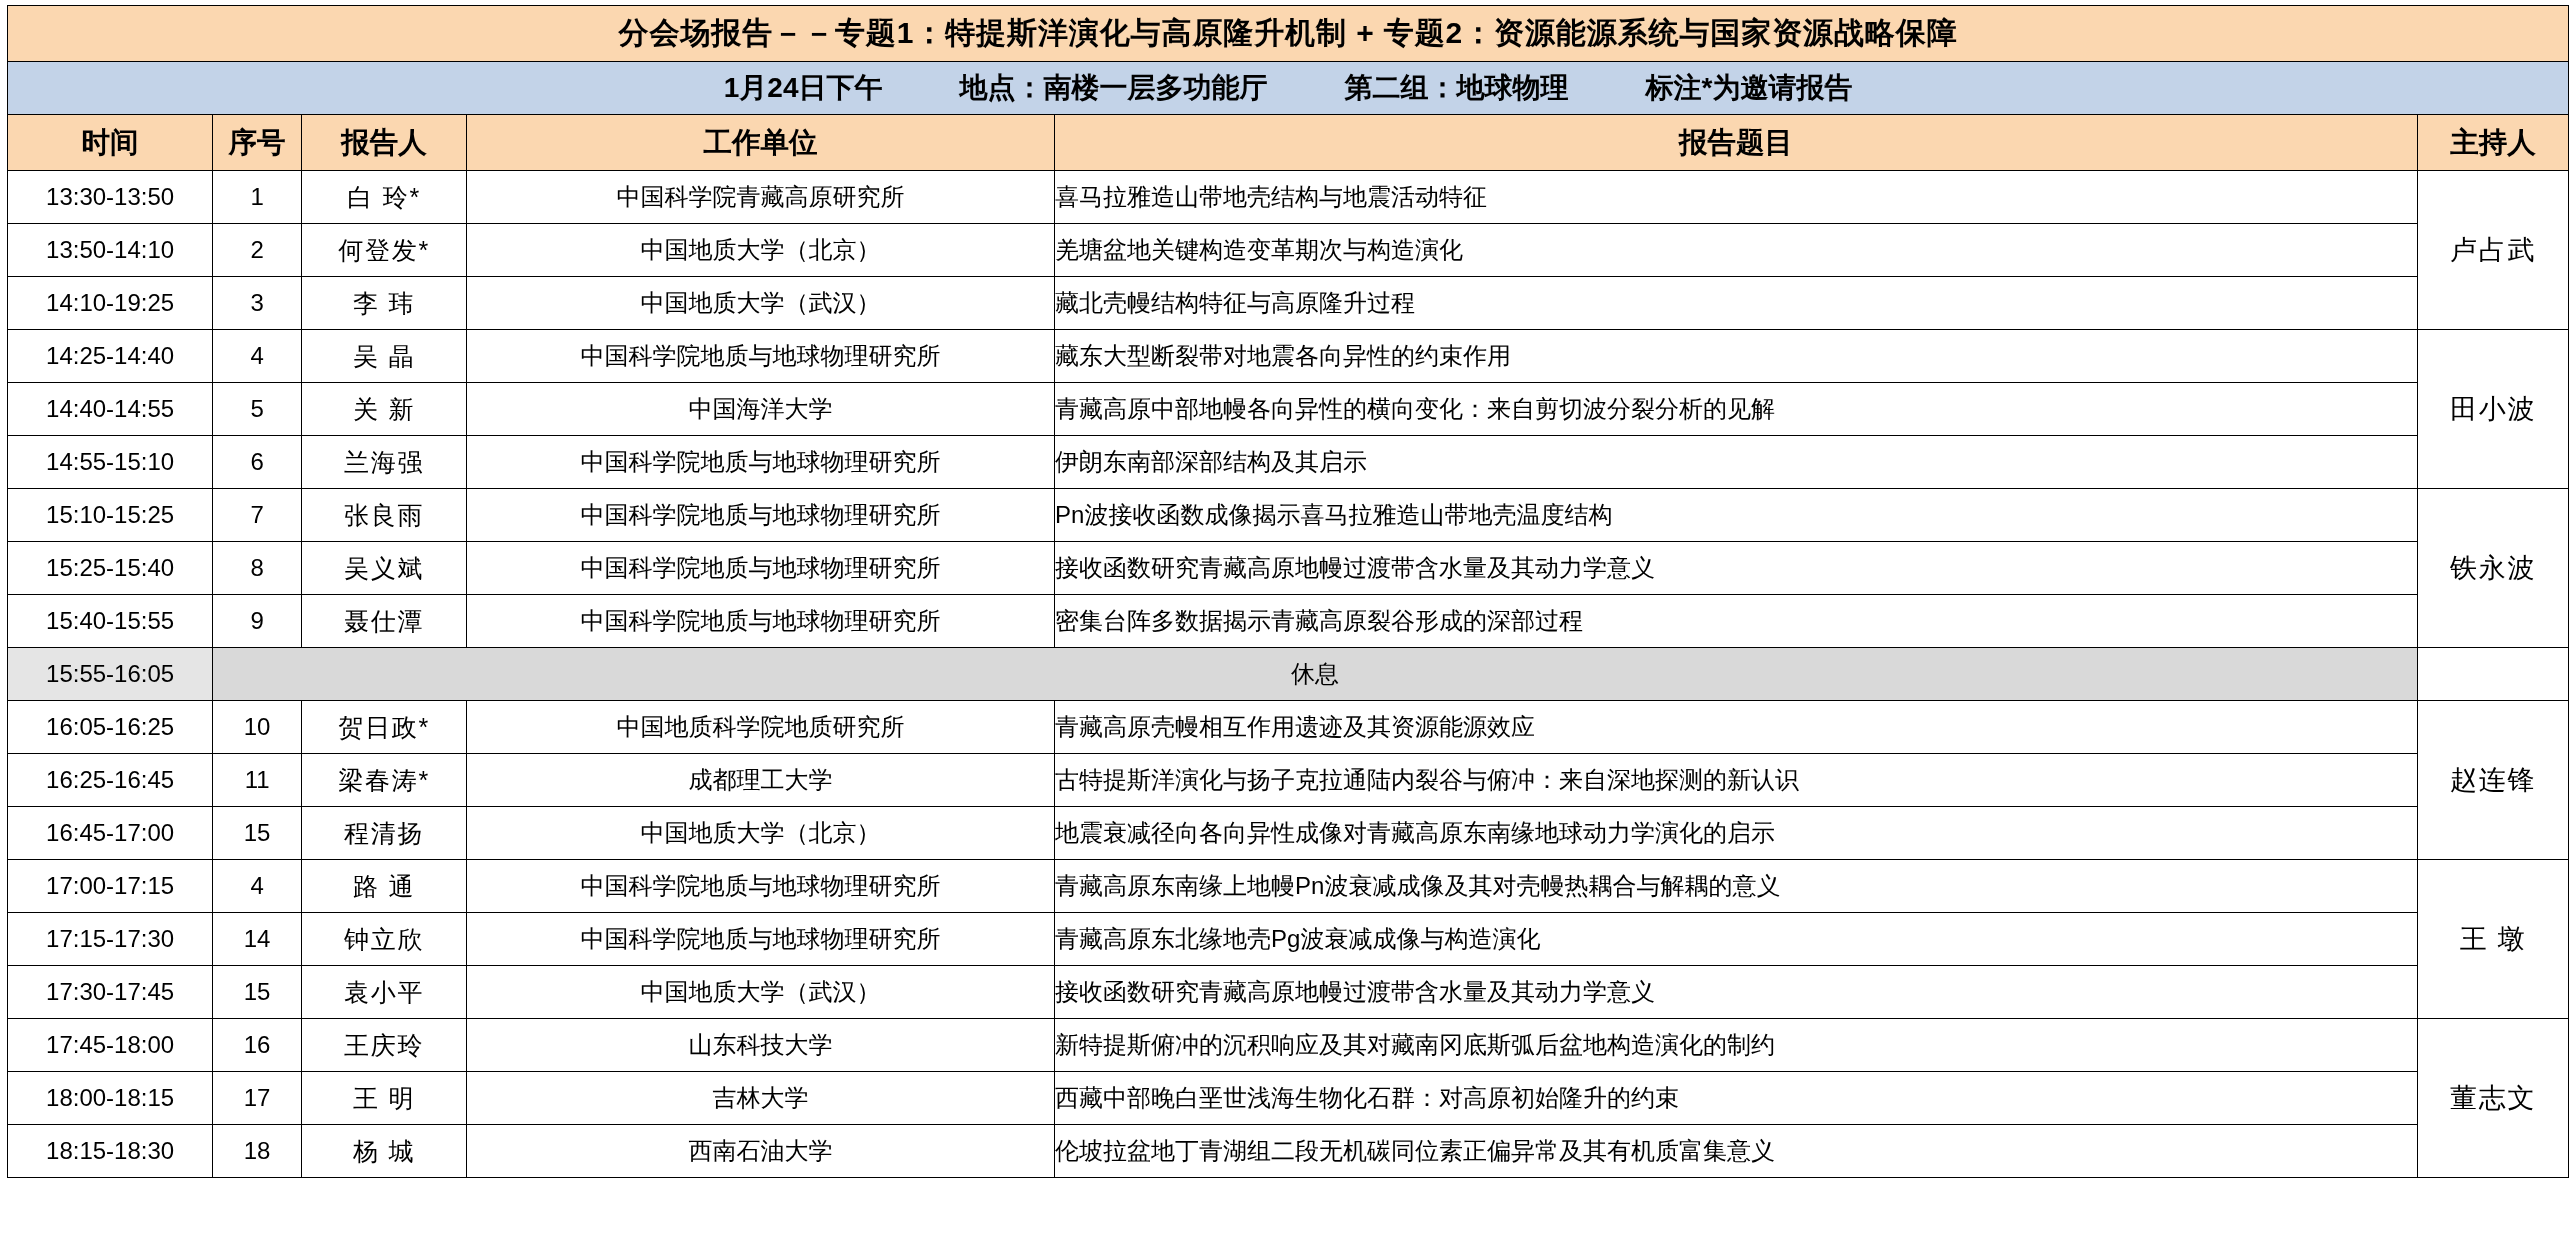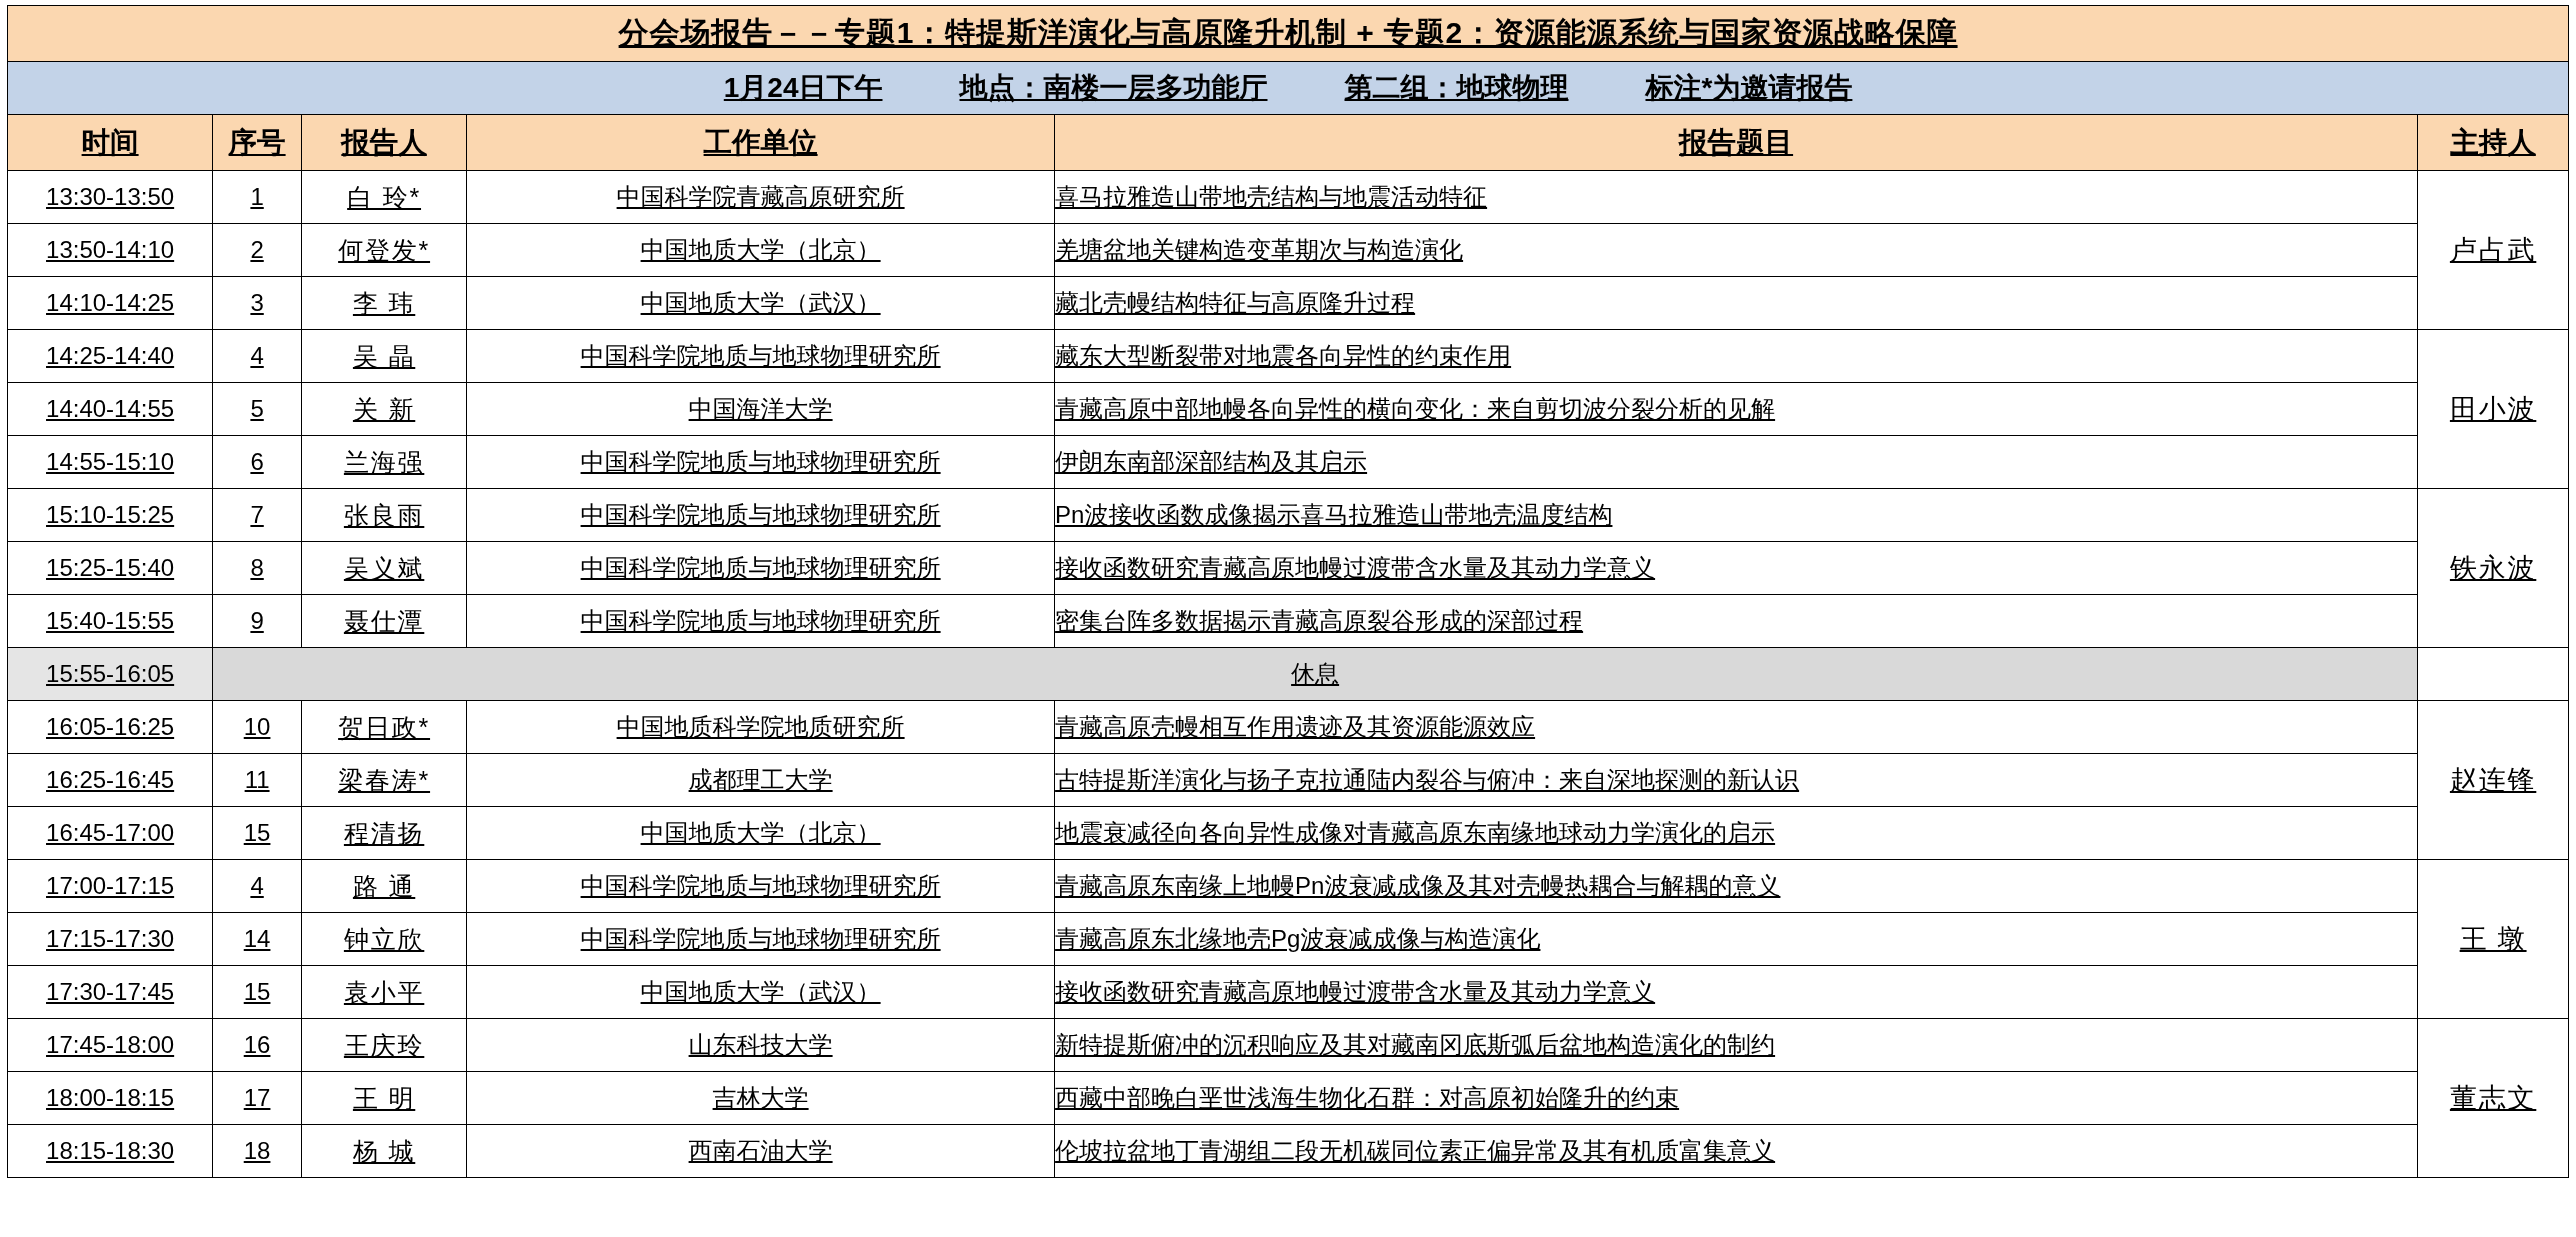--- a/index.html
+++ b/index.html
@@ -8,21 +8,20 @@
     background: #ffffff;
   }
   body {
     font-family: "Liberation Sans", "DejaVu Sans", sans-serif;
     color: #000000;
   }
   .page {
     width: 2564px;
     box-sizing: border-box;
     padding: 5.3px 7.1px 7.1px 7.1px;
-    text-decoration: underline;
   }
   table.schedule {
     border-collapse: collapse;
     table-layout: fixed;
     width: 2562px;
     border: 1.8px solid #000;
   }
   table.schedule td, table.schedule th {
     border: 1.8px solid #000;
     padding: 0;
@@ -143,21 +142,21 @@
           <td class="c-chair" rowspan="3">卢占武</td>
         </tr>
         <tr>
           <td class="c-time">13:50-14:10</td>
           <td class="c-no">2</td>
           <td class="c-speaker">何登发*</td>
           <td class="c-org">中国地质大学（北京）</td>
           <td class="c-topic">羌塘盆地关键构造变革期次与构造演化</td>
         </tr>
         <tr>
-          <td class="c-time">14:10-14:25</td>
+          <td class="c-time">14:10-19:25</td>
           <td class="c-no">3</td>
           <td class="c-speaker">李 玮</td>
           <td class="c-org">中国地质大学（武汉）</td>
           <td class="c-topic">藏北壳幔结构特征与高原隆升过程</td>
         </tr>
         <tr>
           <td class="c-time">14:25-14:40</td>
           <td class="c-no">4</td>
           <td class="c-speaker">吴 晶</td>
           <td class="c-org">中国科学院地质与地球物理研究所</td>

